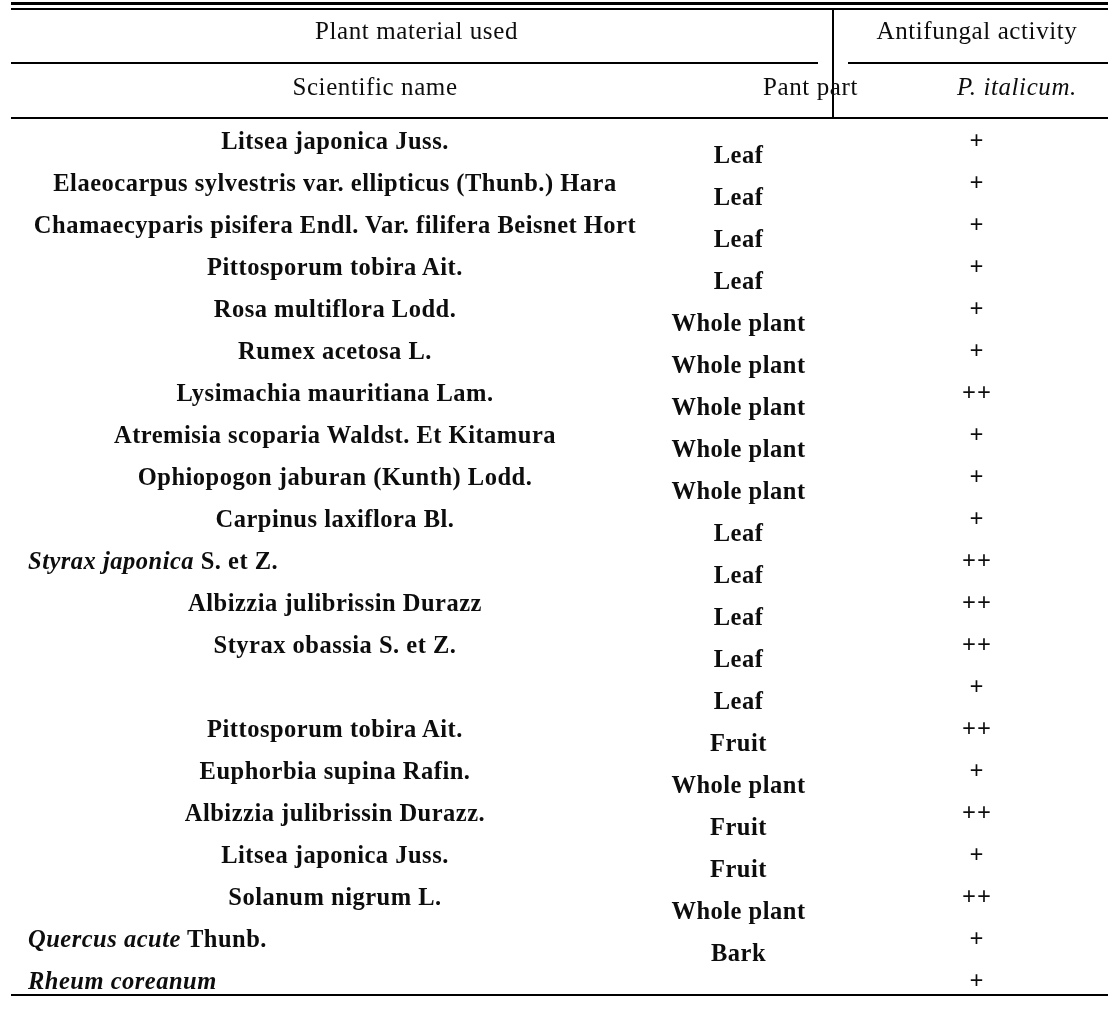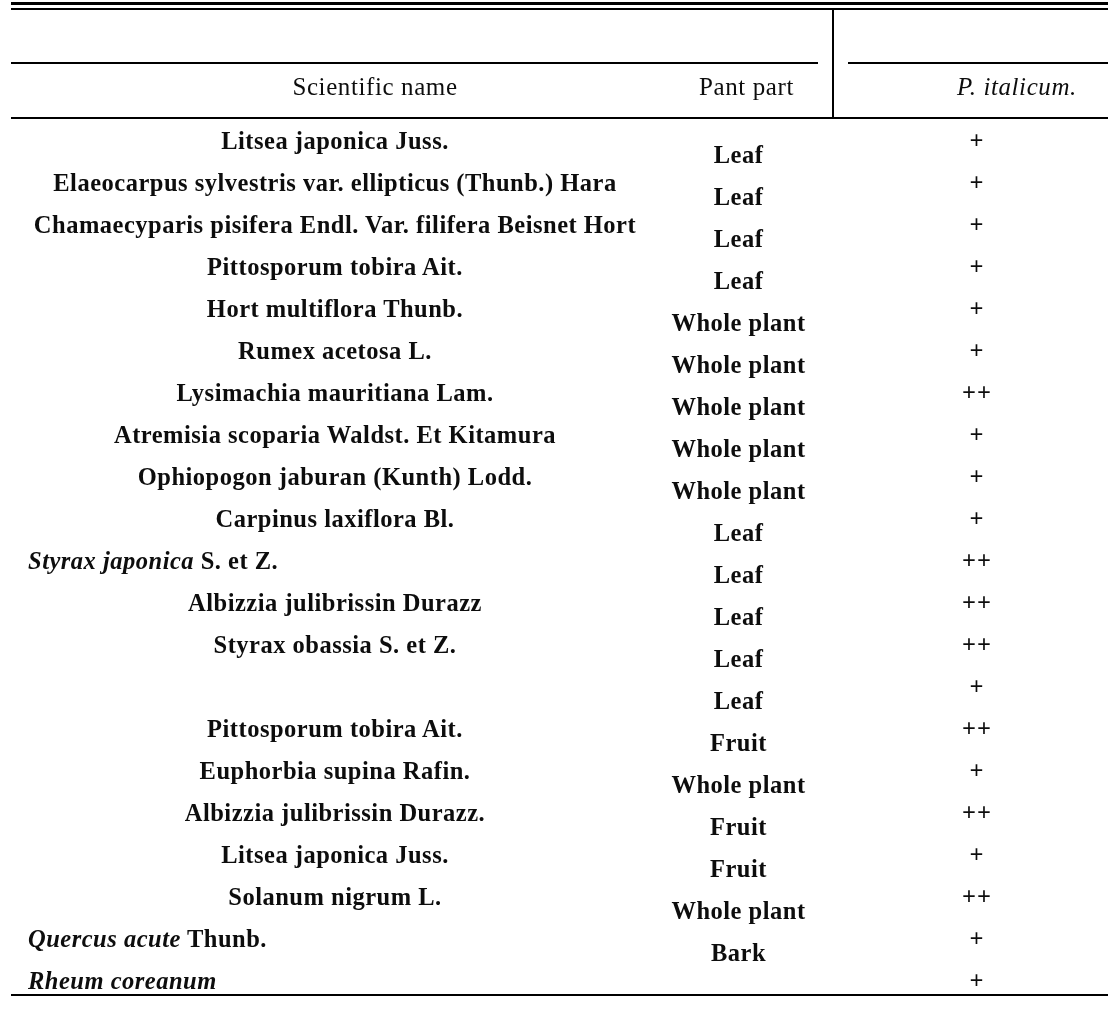--- a/index.html
+++ b/index.html
@@ -69,21 +69,21 @@
     position: absolute;
     font-size: 25px;
     line-height: 34px;
     letter-spacing: 0.6px;
     white-space: nowrap;
   }
 
   .hdr-plant-material { left: 11px;  width: 811px; text-align: center; }
   .hdr-antifungal     { left: 846px; width: 262px; text-align: center; }
   .hdr-sci-name       { left: 11px;  width: 648px; text-align: center; }
-  .hdr-pant-part      { left: 659px; width: 159px; text-align: left; }
+  .hdr-pant-part      { left: 659px; width: 159px; text-align: right; }
   .hdr-pitalicum      { left: 846px; width: 262px; text-align: center; font-style: italic; }
 
   
   .rows {
     position: absolute;
     left: 0;
     top: 121px;
     width: 1119px;
   }
   .row {
@@ -136,20 +136,24 @@
 </head>
 <body>
 
 <div class="table-wrap">
 
   <div class="rule rule-top-a"></div>
   <div class="rule rule-top-b"></div>
 
   <div class="vrule"></div>
 
+  <div class="hdr-group-row">
+    <div class="cell hdr-plant-material">Plant material used</div>
+    <div class="cell hdr-antifungal">Antifungal activity</div>
+  </div>
 
   <div class="rule rule-hdr-left"></div>
   <div class="rule rule-hdr-right"></div>
 
   <div class="hdr-sub-row">
     <div class="cell hdr-sci-name">Scientific name</div>
     <div class="cell hdr-pant-part">Pant part</div>
     <div class="cell hdr-pitalicum">P. italicum.</div>
   </div>
 
@@ -170,21 +174,21 @@
         <div class="c-name"><span>Chamaecyparis pisifera Endl. Var. filifera Beisnet Hort</span></div>
         <div class="c-part">Leaf</div>
         <div class="c-act">+</div>
       </div>
       <div class="row">
         <div class="c-name"><span>Pittosporum tobira Ait.</span></div>
         <div class="c-part">Leaf</div>
         <div class="c-act">+</div>
       </div>
       <div class="row">
-        <div class="c-name"><span>Hort multiflora Thunb.</span></div>
+        <div class="c-name"><span>Rosa multiflora Lodd.</span></div>
         <div class="c-part">Whole plant</div>
         <div class="c-act">+</div>
       </div>
       <div class="row">
         <div class="c-name"><span>Rumex acetosa L.</span></div>
         <div class="c-part">Whole plant</div>
         <div class="c-act">+</div>
       </div>
       <div class="row">
         <div class="c-name"><span>Lysimachia mauritiana Lam.</span></div>

